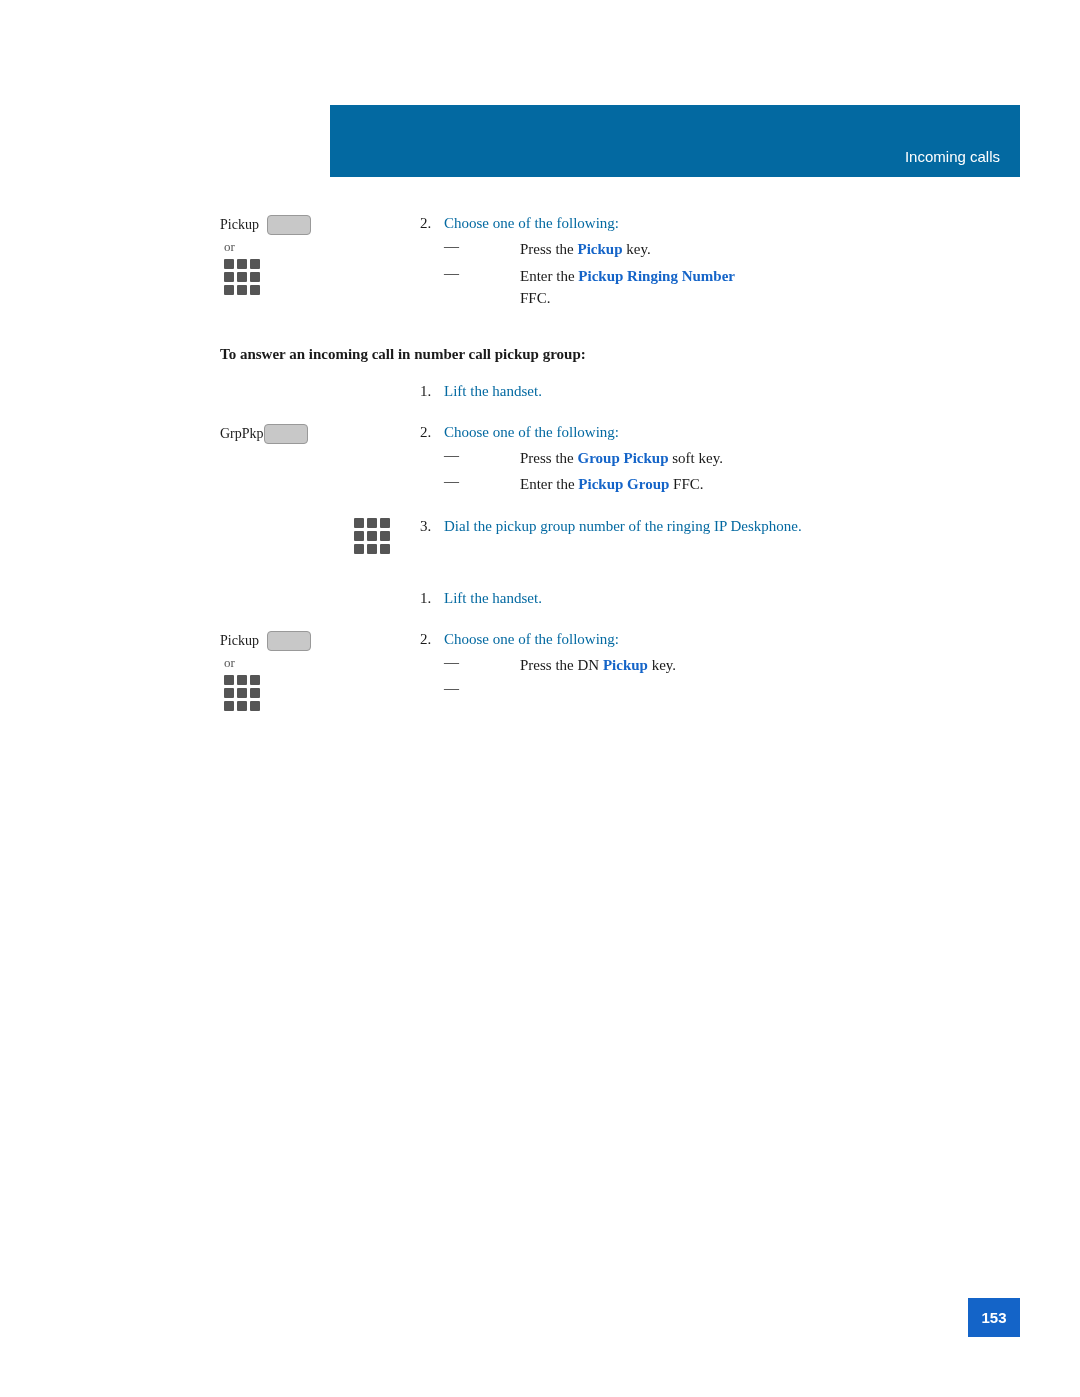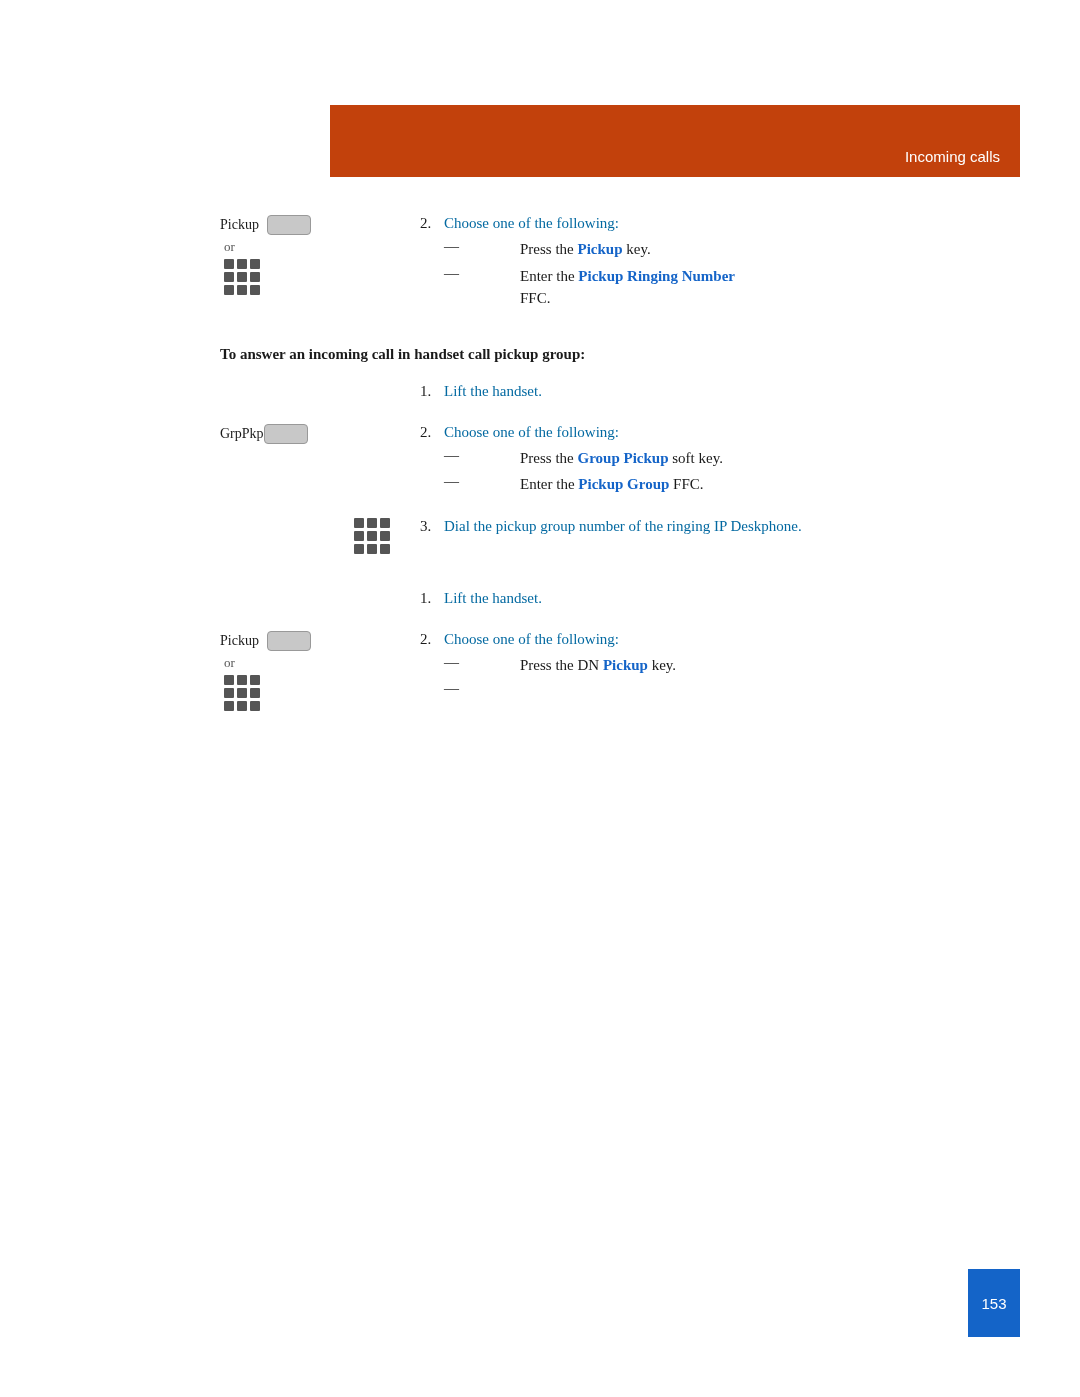--- a/index.html
+++ b/index.html
@@ -14,21 +14,21 @@
       position: relative;
     }
 
     
     .header-bar {
       position: absolute;
       top: 105px;
       left: 330px;
       right: 60px;
       height: 72px;
-      background: #c2410c;
+      background: #0369a1;
       display: flex;
       align-items: flex-end;
       justify-content: flex-end;
       padding-right: 20px;
       padding-bottom: 12px;
     }
 
     .header-title {
       color: #ffffff;
       font-size: 15px;
@@ -152,28 +152,28 @@
       display: flex;
       align-items: center;
     }
 
     
     .page-number {
       position: absolute;
       bottom: 60px;
       right: 60px;
       width: 52px;
-      height: 68px;
+      height: 39px;
       background: #1464c8;
       color: #ffffff;
       display: flex;
       align-items: center;
       justify-content: center;
       font-size: 15px;
-      font-weight: normal;
+      font-weight: bold;
     }
   </style>
 </head>
 <body>
 
 <div class="header-bar">
   <span class="header-title">Incoming calls</span>
 </div>
 
 <div class="content">
@@ -211,21 +211,21 @@
           <div class="bullet-item">
             <span class="bullet-dash">—</span>
             <span class="bullet-text">Enter the <span class="highlight-blue">Pickup Ringing Number</span><br><span>FFC.</span></span>
           </div>
         </div>
       </div>
     </div>
   </div>
 
   <div class="section">
-    <div class="section-heading">To answer an incoming call in handset call pickup group:</div>
+    <div class="section-heading">To answer an incoming call in number call pickup group:</div>
 
     <div style="display:flex; align-items:flex-start; margin-bottom:18px;">
       <div style="width:200px; flex-shrink:0;"></div>
       <div style="flex:1;">
         <div class="step-number-row">
           <span class="step-num">1.</span>
           <span class="step-main-text">Lift the handset.</span>
         </div>
       </div>
     </div>

